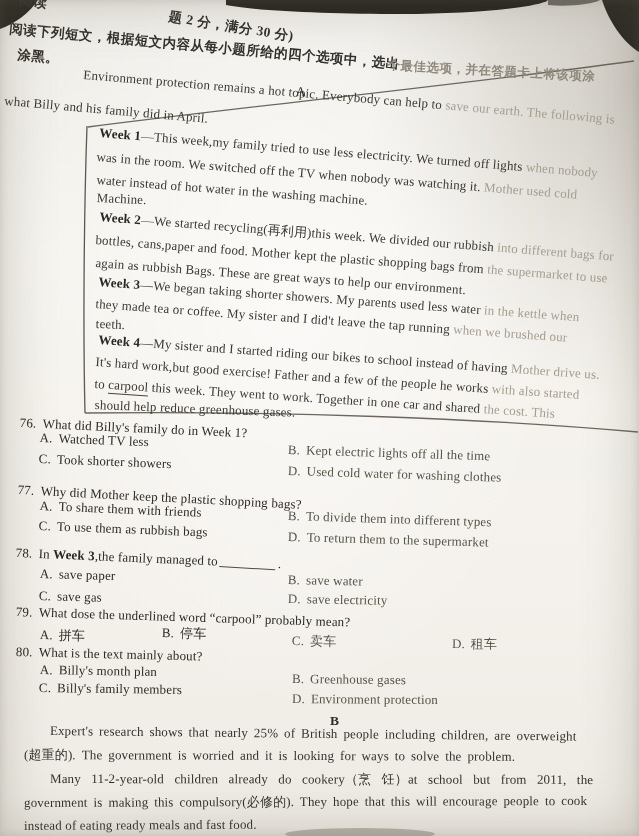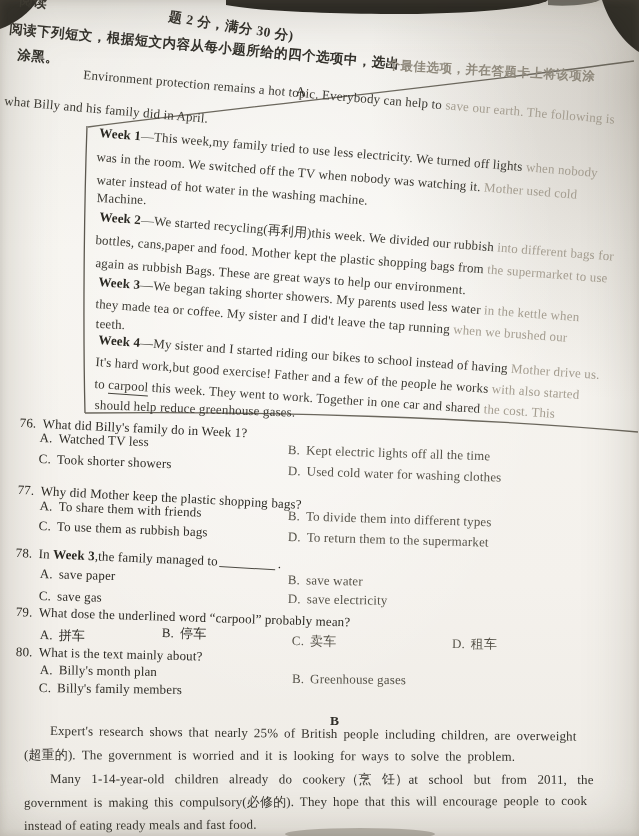--- a/index.html
+++ b/index.html
@@ -186,21 +186,24 @@
   </div>
   <div class="ln en optL" style="left:40px;top:663px;--r:1deg">
     <span class="okey">A.</span><span>Billy's month plan</span>
   </div>
   <div class="ln en optR" style="left:292px;top:672px;--r:0.6deg">
     <span class="okey">B.</span><span>Greenhouse gases</span>
   </div>
   <div class="ln en optL" style="left:39px;top:681px;--r:0.8deg">
     <span class="okey">C.</span><span>Billy's family members</span>
   </div>
+  <div class="ln en optR" style="left:292px;top:692px;--r:0.4deg">
+    <span class="okey">D.</span><span>Environment protection</span>
+  </div>
 
   <div class="ln seclabel bold" style="left:330px;top:713px">B</div>
   <div class="ln en js1" style="left:50px;top:724px;--r:0.6deg">Expert's research shows that nearly 25% of British people including children, are overweight</div>
   <div class="ln en js1" style="left:24px;top:748px;--r:0.2deg">(超重的). The government is worried and it is looking for ways to solve the problem.</div>
-  <div class="ln en js2" style="left:50px;top:772px;--r:0.1deg">Many 1-14-year-old children already do cookery（烹 饪）at school but from 2011, the</div>
+  <div class="ln en js2" style="left:50px;top:772px;--r:0.1deg">Many 11-2-year-old children already do cookery（烹 饪）at school but from 2011, the</div>
   <div class="ln en js1" style="left:24px;top:796px;--r:-0.2deg">government is making this compulsory(必修的). They hope that this will encourage people to cook</div>
   <div class="ln en" style="left:24px;top:819px;--r:-0.3deg">instead of eating ready meals and fast food.</div>
 
 </div>
 
 </body></html>

